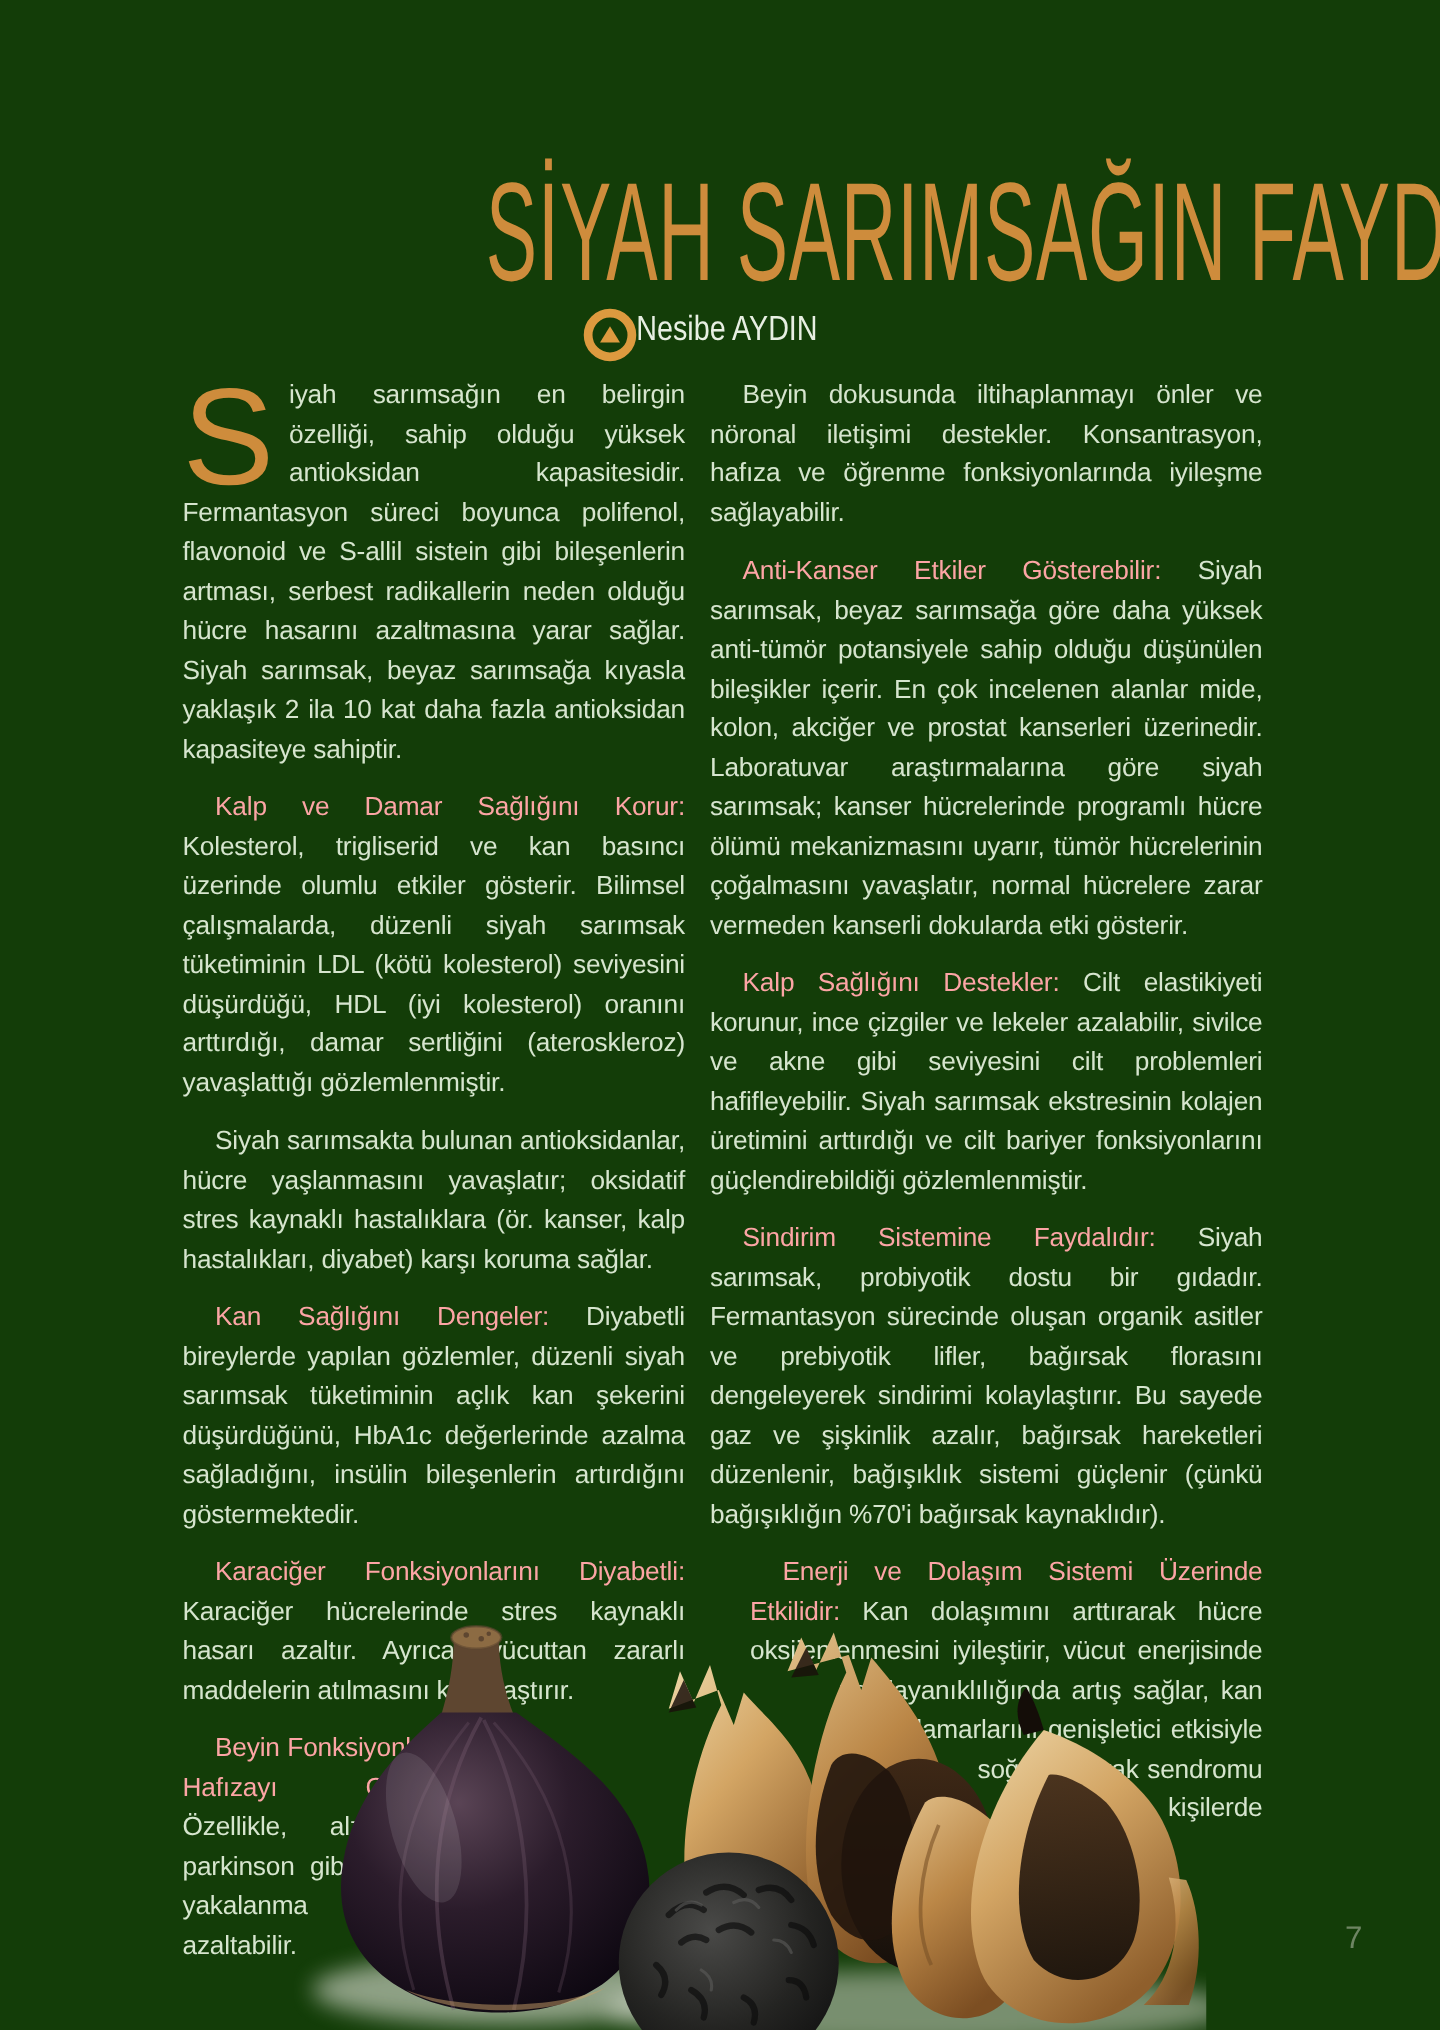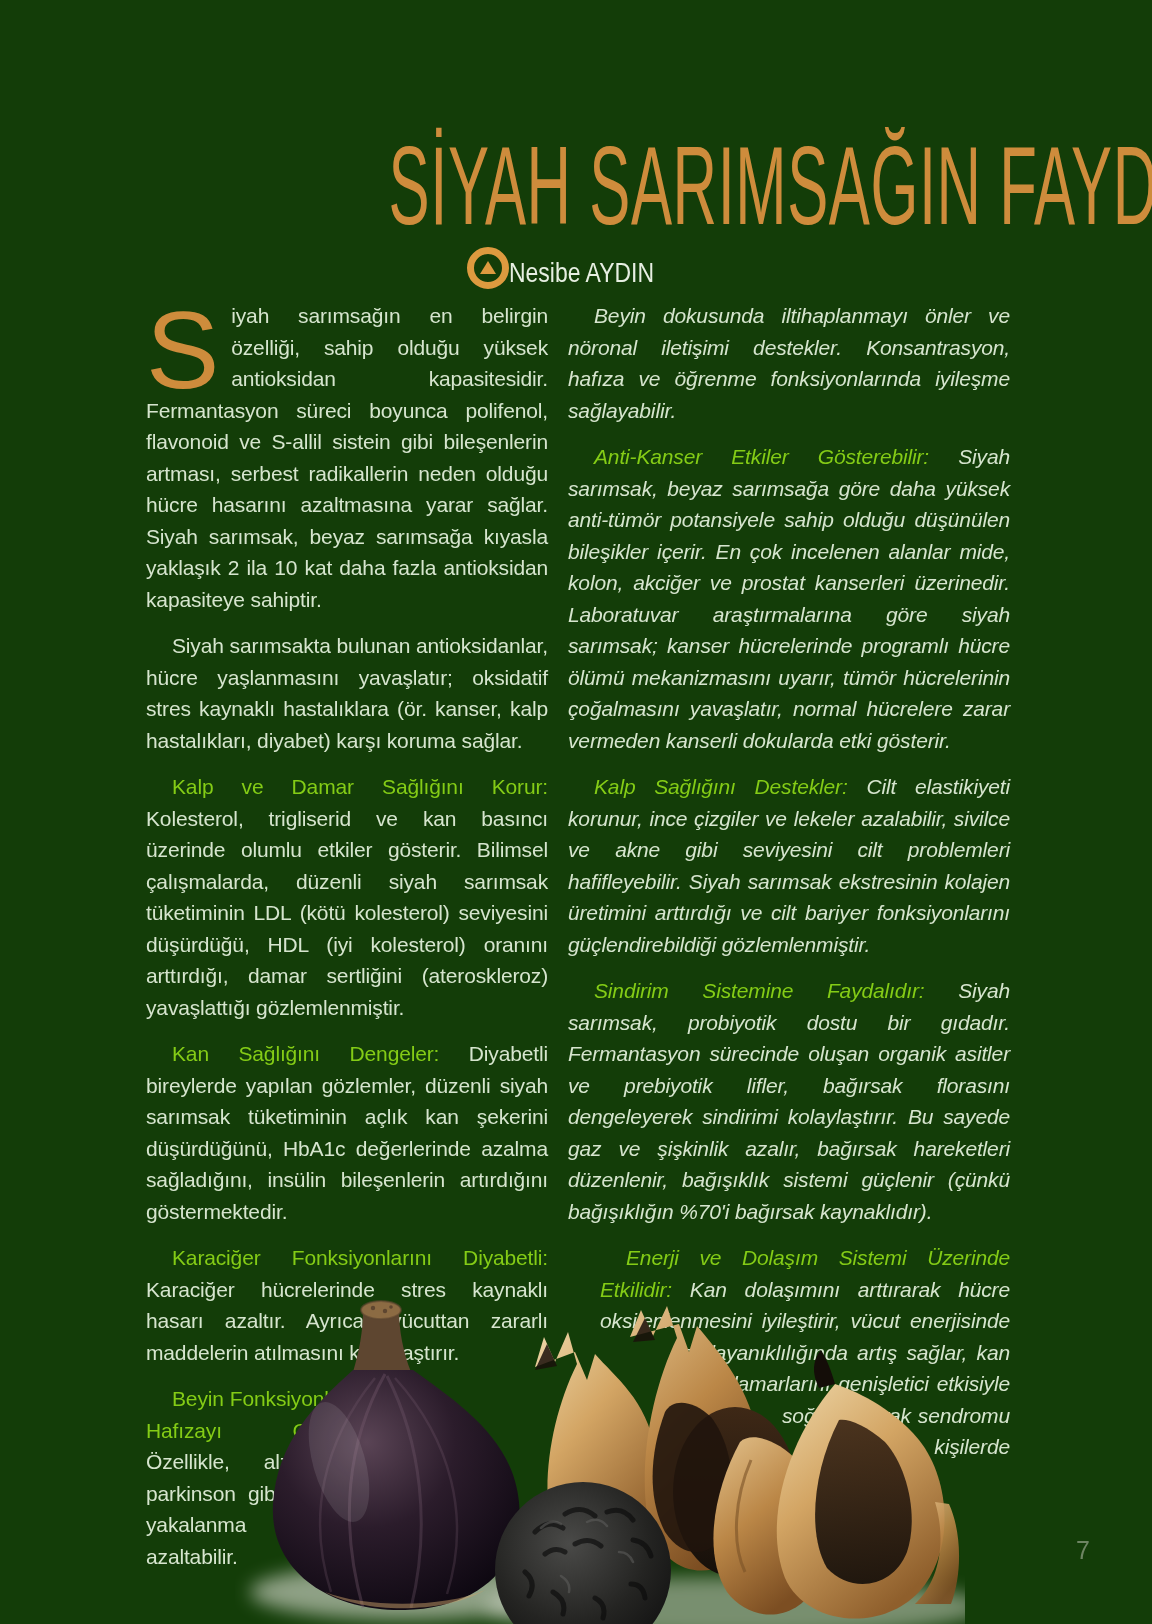--- a/index.html
+++ b/index.html
@@ -8,34 +8,34 @@
     background:#133D08;
     font-family:"Liberation Sans","DejaVu Sans",sans-serif;
   }
   
   .title{position:absolute;top:130px;left:0;width:100%;text-align:center;margin:0;font-weight:400;}
   .title .t-inner{
     display:inline-block;font-size:112px;line-height:1;color:#CE8C3C;
     transform:scaleX(.55);transform-origin:50% 50%;white-space:nowrap;letter-spacing:1px;
   }
   
-  .byline{position:absolute;top:247px;left:0;width:100%;display:flex;justify-content:center;align-items:flex-end;}
+  .byline{position:absolute;top:247px;left:0;width:100%;display:flex;justify-content:center;align-items:flex-start;}
   .byline-icon{width:42px;height:42px;border-radius:50%;border:7px solid #DD9A3F;box-sizing:border-box;
     display:flex;align-items:center;justify-content:center;background:transparent;}
   .byline-icon .tri{width:0;height:0;border-left:8px solid transparent;border-right:8px solid transparent;
     border-bottom:13px solid #DD9A3F;margin-top:-1px;}
   .byline-name{display:inline-block;color:#E7EFE2;font-size:28px;transform:scaleX(.82);transform-origin:0 50%;white-space:nowrap;}
   
   .columns{position:absolute;left:146px;top:300px;width:864px;display:flex;gap:20px;}
   .col{color:#D6E5CE;font-size:21px;line-height:31.5px;text-align:justify;letter-spacing:-0.15px;}
   .col-left{width:402px;}
-  .col-right{width:442px;font-style:italic;}
+  .col-right{width:442px;}
   .para{margin:0 0 15px 0;text-indent:26px;}
   .para.first{text-indent:0;}
-  .heading{color:#84cc16;}
+  .heading{color:#fca5a5;}
   .dropcap{float:left;font-size:110px;line-height:88px;color:#CE8C3C;margin:6px 12px 0 0;font-weight:400;}
   .float-clip-right{float:right;width:150px;height:66px;margin-top:63px;}
   .stair{float:left;clear:left;height:31.5px;}
   
   .photo{position:absolute;left:235px;top:1292px;width:730px;height:332px;}
   .photo svg{display:block;}
   
   .page-num{position:absolute;top:1536px;right:62px;color:#6E8563;font-size:25px;}
 </style>
 </head>
@@ -48,22 +48,22 @@
   <div class="byline">
     <span class="byline-icon">
         <span class="tri"></span>
       </span>
     <span class="byline-name">Nesibe AYDIN</span>
   </div>
 
   <div class="columns">
     <div class="col col-left">
         <p class="para first"><span class="dropcap">S</span><span>iyah sarımsağın en belirgin özelliği, sahip olduğu yüksek antioksidan kapasitesidir. Fermantasyon süreci boyunca polifenol, flavonoid ve S-allil sistein gibi bileşenlerin artması, serbest radikallerin neden olduğu hücre hasarını azaltmasına yarar sağlar. Siyah sarımsak, beyaz sarımsağa kıyasla yaklaşık 2 ila 10 kat daha fazla antioksidan kapasiteye sahiptir.</span></p>
+        <p class="para"><span class="heading">Kalp ve Damar Sağlığını Korur: </span><span>Kolesterol, trigliserid ve kan basıncı üzerinde olumlu etkiler gösterir. Bilimsel çalışmalarda, düzenli siyah sarımsak tüketiminin LDL (kötü kolesterol) seviyesini düşürdüğü, HDL (iyi kolesterol) oranını arttırdığı, damar sertliğini (ateroskleroz) yavaşlattığı gözlemlenmiştir.</span></p>
         <p class="para"><span>Siyah sarımsakta bulunan antioksidanlar, hücre yaşlanmasını yavaşlatır; oksidatif stres kaynaklı hastalıklara (ör. kanser, kalp hastalıkları, diyabet) karşı koruma sağlar.</span></p>
-        <p class="para"><span class="heading">Kalp ve Damar Sağlığını Korur: </span><span>Kolesterol, trigliserid ve kan basıncı üzerinde olumlu etkiler gösterir. Bilimsel çalışmalarda, düzenli siyah sarımsak tüketiminin LDL (kötü kolesterol) seviyesini düşürdüğü, HDL (iyi kolesterol) oranını arttırdığı, damar sertliğini (ateroskleroz) yavaşlattığı gözlemlenmiştir.</span></p>
         <p class="para"><span class="heading">Kan Sağlığını Dengeler: </span><span>Diyabetli bireylerde yapılan gözlemler, düzenli siyah sarımsak tüketiminin açlık kan şekerini düşürdüğünü, HbA1c değerlerinde azalma sağladığını, insülin bileşenlerin artırdığını göstermektedir.</span></p>
         <p class="para"><span class="heading">Karaciğer Fonksiyonlarını Diyabetli: </span><span>Karaciğer hücrelerinde stres kaynaklı hasarı azaltır. Ayrıca, vücuttan zararlı maddelerin atılmasını kolaylaştırır.</span></p>
         <p class="para"><span class="float-clip-right"></span><span class="heading">Beyin Fonksiyonlarını ve Hafızayı Güçlendirir: </span><span>Özellikle, alzaymır ve parkinson gibi hastalıklara yakalanma riskini azaltabilir.</span></p>
       </div>
     <div class="col col-right">
         <p class="para"><span>Beyin dokusunda iltihaplanmayı önler ve nöronal iletişimi destekler. Konsantrasyon, hafıza ve öğrenme fonksiyonlarında iyileşme sağlayabilir.</span></p>
         <p class="para"><span class="heading">Anti-Kanser Etkiler Gösterebilir: </span><span>Siyah sarımsak, beyaz sarımsağa göre daha yüksek anti-tümör potansiyele sahip olduğu düşünülen bileşikler içerir. En çok incelenen alanlar mide, kolon, akciğer ve prostat kanserleri üzerinedir. Laboratuvar araştırmalarına göre siyah sarımsak; kanser hücrelerinde programlı hücre ölümü mekanizmasını uyarır, tümör hücrelerinin çoğalmasını yavaşlatır, normal hücrelere zarar vermeden kanserli dokularda etki gösterir.</span></p>
         <p class="para"><span class="heading">Kalp Sağlığını Destekler: </span><span>Cilt elastikiyeti korunur, ince çizgiler ve lekeler azalabilir, sivilce ve akne gibi seviyesini cilt problemleri hafifleyebilir. Siyah sarımsak ekstresinin kolajen üretimini arttırdığı ve cilt bariyer fonksiyonlarını güçlendirebildiği gözlemlenmiştir.</span></p>
         <p class="para"><span class="heading">Sindirim Sistemine Faydalıdır: </span><span>Siyah sarımsak, probiyotik dostu bir gıdadır. Fermantasyon sürecinde oluşan organik asitler ve prebiyotik lifler, bağırsak florasını dengeleyerek sindirimi kolaylaştırır. Bu sayede gaz ve şişkinlik azalır, bağırsak hareketleri düzenlenir, bağışıklık sistemi güçlenir (çünkü bağışıklığın %70'i bağırsak kaynaklıdır).</span></p>
         <p class="para"><span class="stair" style="width: 32px; margin-top: 63px;"></span><span class="stair" style="width: 104px;"></span><span class="stair" style="width: 158px;"></span><span class="stair" style="width: 214px;"></span><span class="stair" style="width: 250px;"></span><span class="stair" style="width: 286px;"></span><span class="heading">Enerji ve Dolaşım Sistemi Üzerinde Etkilidir: </span><span>Kan dolaşımını arttırarak hücre oksijenlenmesini iyileştirir, vücut enerjisinde ve dayanıklılığında artış sağlar, kan damarlarını genişletici etkisiyle soğuk el-ayak sendromu yaşayan kişilerde fayda sağlayabilir.</span></p>

